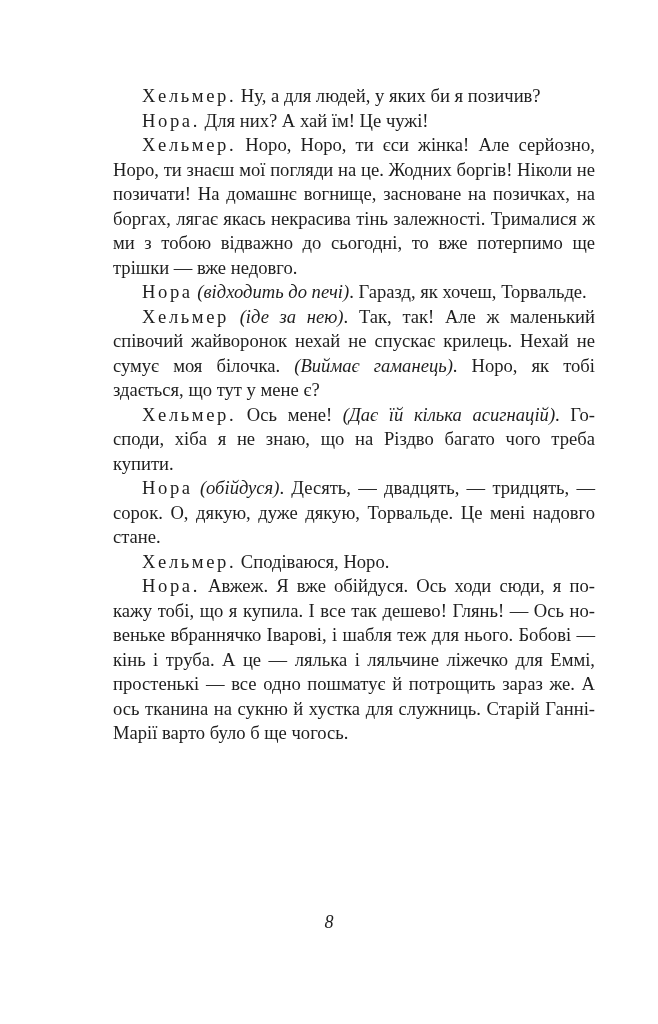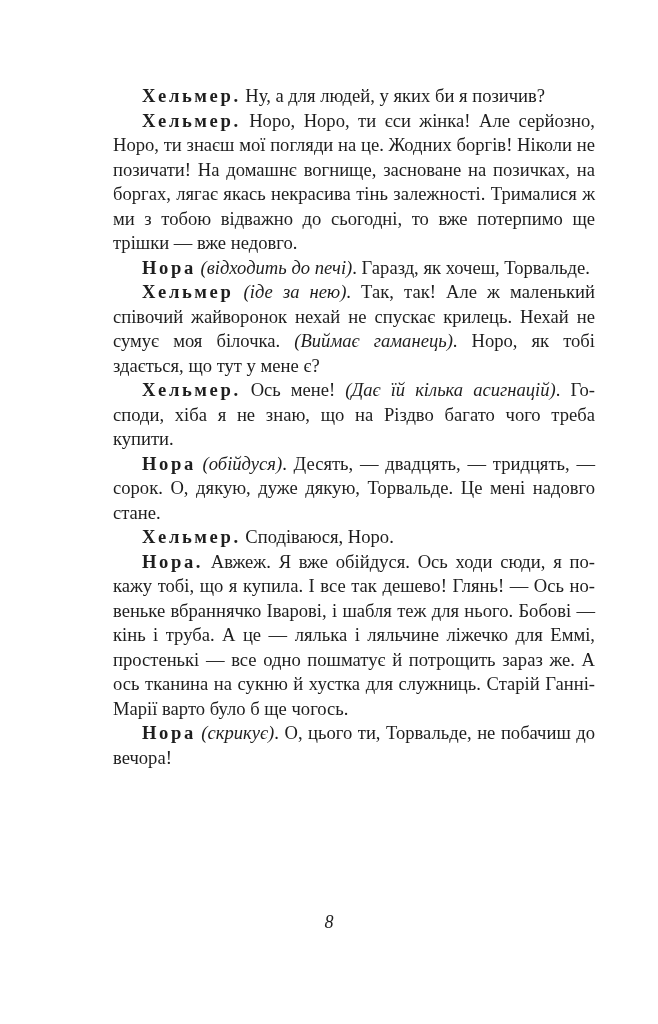--- a/index.html
+++ b/index.html
@@ -3,36 +3,36 @@
 <meta charset="utf-8">
 <style>
   html, body { margin: 0; padding: 0; background: #ffffff; }
   body { width: 658px; height: 1024px; position: relative; overflow: hidden; }
   .page {
     position: absolute; left: 113px; top: 84px; width: 482px;
     font-family: "Liberation Serif", "DejaVu Serif", serif;
     font-size: 18.6px; line-height: 24.5px; color: #1e1e1e;
   }
   .para { margin: 0; text-indent: 29px; text-align: justify; hyphens: manual; }
-  .spk { font-weight: bold; letter-spacing: 2.6px; }
+  .spk { font-weight: normal; letter-spacing: 2.6px; }
   .dir { font-style: italic; }
   .pagenum {
     position: absolute; left: 0; width: 658px; top: 912px; text-align: center;
     font-family: "Liberation Serif", "DejaVu Serif", serif;
     font-size: 18px; font-style: italic; color: #1e1e1e;
   }
 </style>
 </head>
 <body>
 
 <div class="page">
   <p class="para"><span class="spk">Хельмер.</span><span> Ну, а для людей, у яких би я позичив?</span></p>
+  <p class="para"><span class="spk">Нора.</span><span> Для них? А хай їм! Це чужі!</span></p>
   <p class="para"><span class="spk">Хельмер.</span><span> Норо, Норо, ти єси жінка! Але серйозно, Норо, ти знаєш мої погляди на це. Жодних боргів! Ніколи не позичати! На домашнє вогнище, засноване на позичках, на боргах, лягає якась некрасива тінь залежності. Трималися ж ми з тобою відважно до сьогодні, то вже потерпимо ще трішки — вже недовго.</span></p>
   <p class="para"><span class="spk">Нора</span><span class="dir"> (відходить до печі)</span><span>. Гаразд, як хочеш, Торвальде.</span></p>
   <p class="para"><span class="spk">Хельмер</span><span class="dir"> (іде за нею)</span><span>. Так, так! Але ж маленький співо­чий жайворонок нехай не спускає крилець. Нехай не сумує моя білочка. </span><span class="dir">(Виймає гаманець)</span><span>. Норо, як тобі здається, що тут у мене є?</span></p>
   <p class="para"><span class="spk">Хельмер.</span><span> Ось мене! </span><span class="dir">(Дає їй кілька асигнацій)</span><span>. Го­споди, хіба я не знаю, що на Різдво багато чого треба купити.</span></p>
   <p class="para"><span class="spk">Нора</span><span class="dir"> (обійдуся)</span><span>. Десять, — двадцять, — тридцять, — сорок. О, дякую, дуже дякую, Торвальде. Це мені надовго стане.</span></p>
   <p class="para"><span class="spk">Хельмер.</span><span> Сподіваюся, Норо.</span></p>
   <p class="para"><span class="spk">Нора.</span><span> Авжеж. Я вже обійдуся. Ось ходи сюди, я по­кажу тобі, що я купила. І все так дешево! Глянь! — Ось но­веньке вбраннячко Іварові, і шабля теж для нього. Бобо­ві — кінь і труба. А це — лялька і ляльчине ліжечко для Еммі, простенькі — все одно пошматує й потрощить зараз же. А ось тканина на сукню й хустка для служниць. Старій Ганні-Марії варто було б ще чогось.</span></p>
-  <p class="para"><span class="spk">Нора</span><span class="dir"> (скрикує)</span><span>. О, цього ти, Торвальде, не побачиш до вечора!</span></p>
 </div>
 
 <div class="pagenum">8</div>
 
 </body></html>

